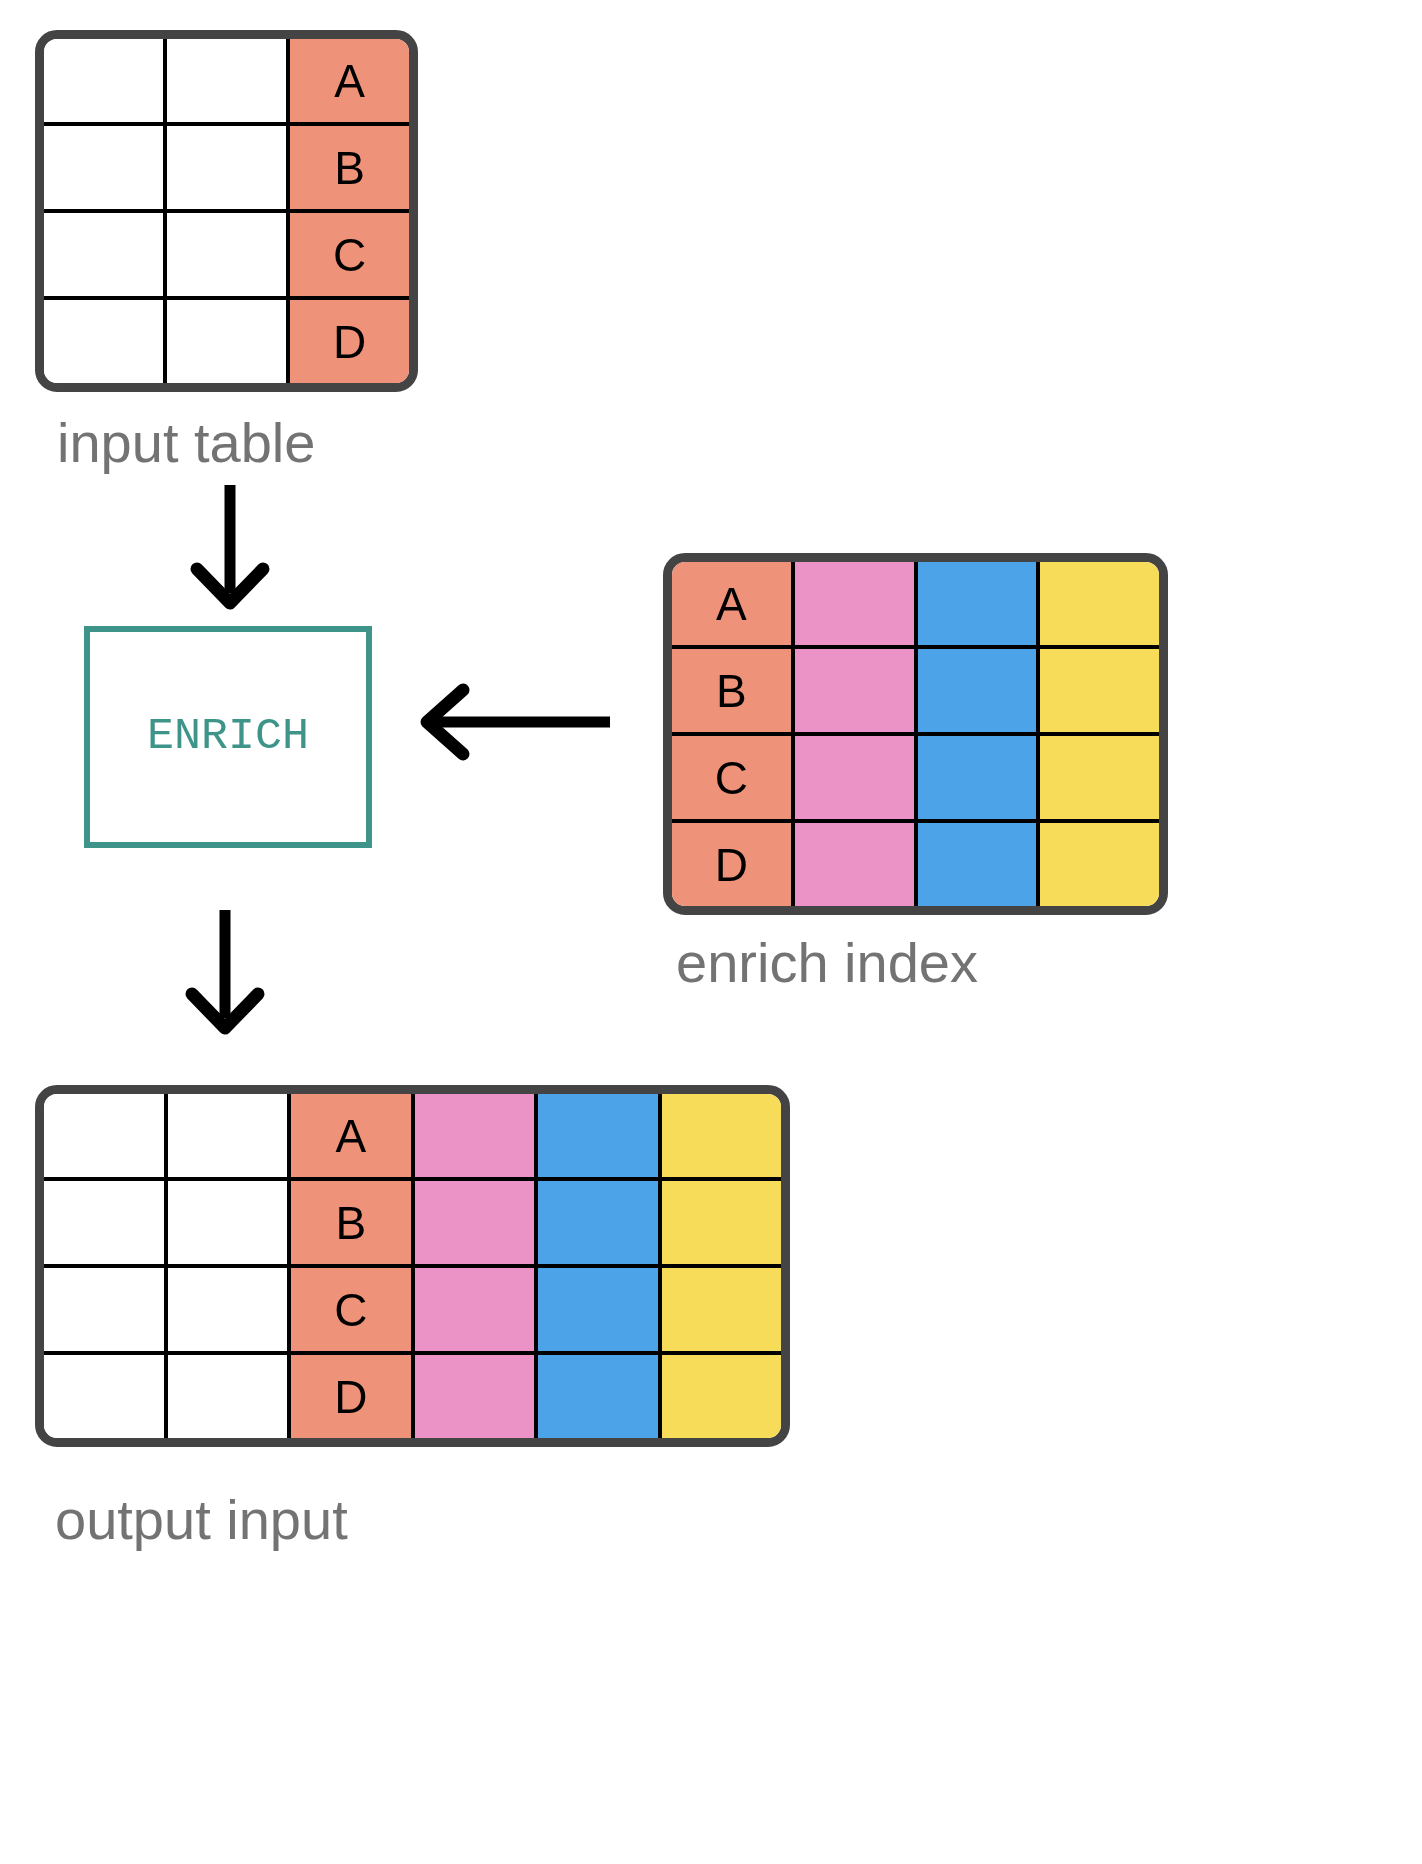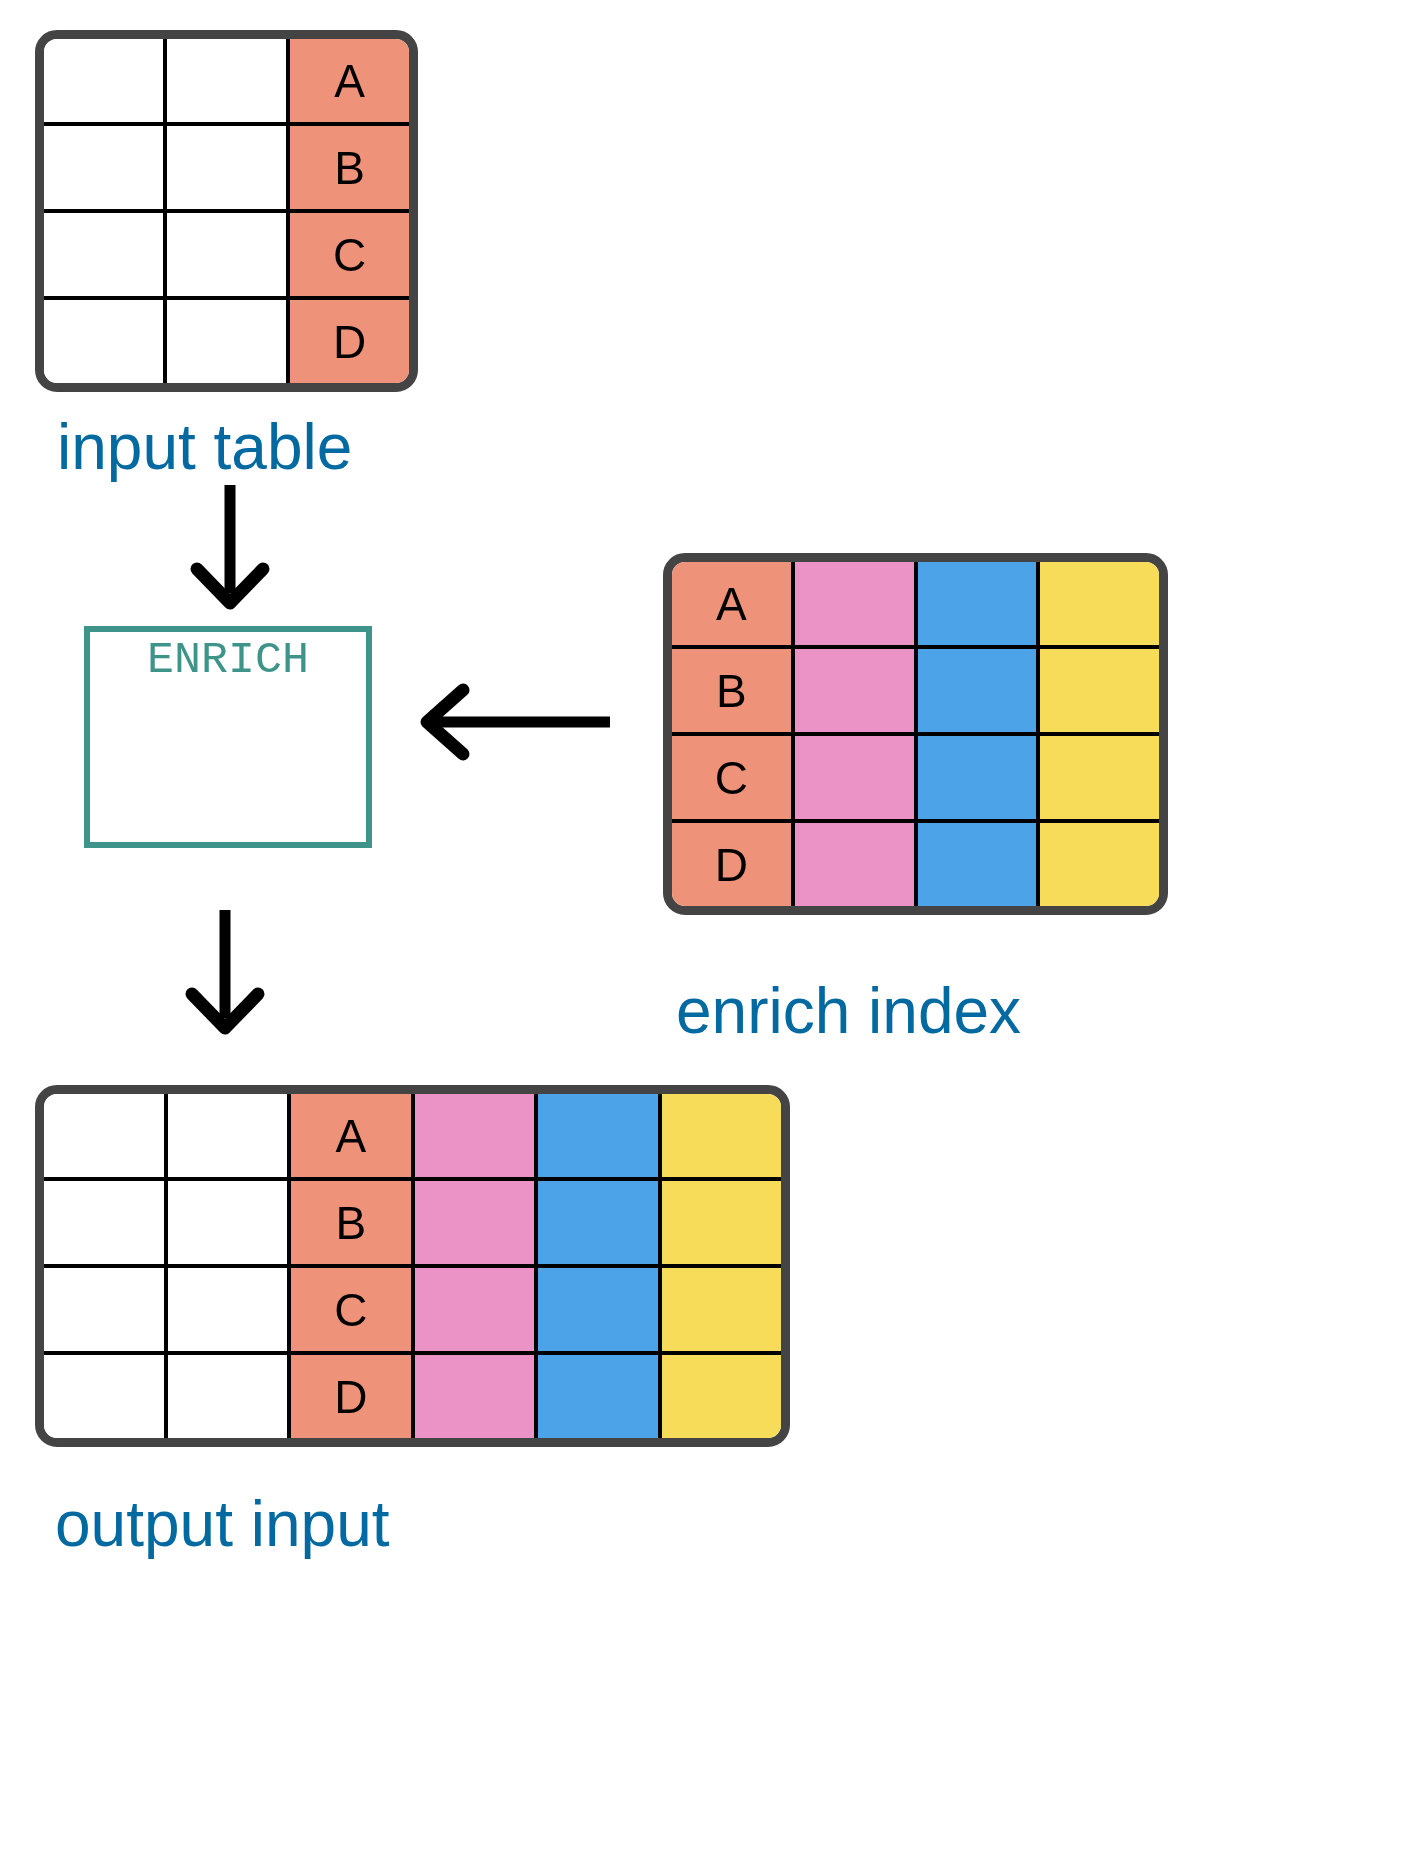--- a/index.html
+++ b/index.html
@@ -74,41 +74,41 @@
   }
 
   #output-table {
     left: 35px;  top: 1085px;
     width: 755px; height: 362px;
   }
 
   
   .caption {
     position: absolute;
-    font-size: 64px;
-    color: #0369a1;
+    font-size: 56px;
+    color: #737373;
     white-space: nowrap;
     line-height: 1;
   }
   #label-input  { left: 57px;  top: 415px; }
-  #label-enrich { left: 676px; top: 935px; margin-top: 44px; }
+  #label-enrich { left: 676px; top: 935px; }
   #label-output { left: 55px;  top: 1492px; }
 
   
   #enrich-command {
     position: absolute;
     box-sizing: border-box;
     left: 84px;  top: 626px;
     width: 288px; height: 222px;
     border: 6px solid #3f9489;
     background: #ffffff;
     display: flex;
     flex-direction: column;
     align-items: center;
-    justify-content: flex-start;
+    justify-content: center;
   }
   #enrich-command .cmd-line {
     font-family: "Liberation Mono", monospace;
     font-size: 45px;
     color: #3f9489;
     line-height: 1.28;
     white-space: nowrap;
   }
 
   

